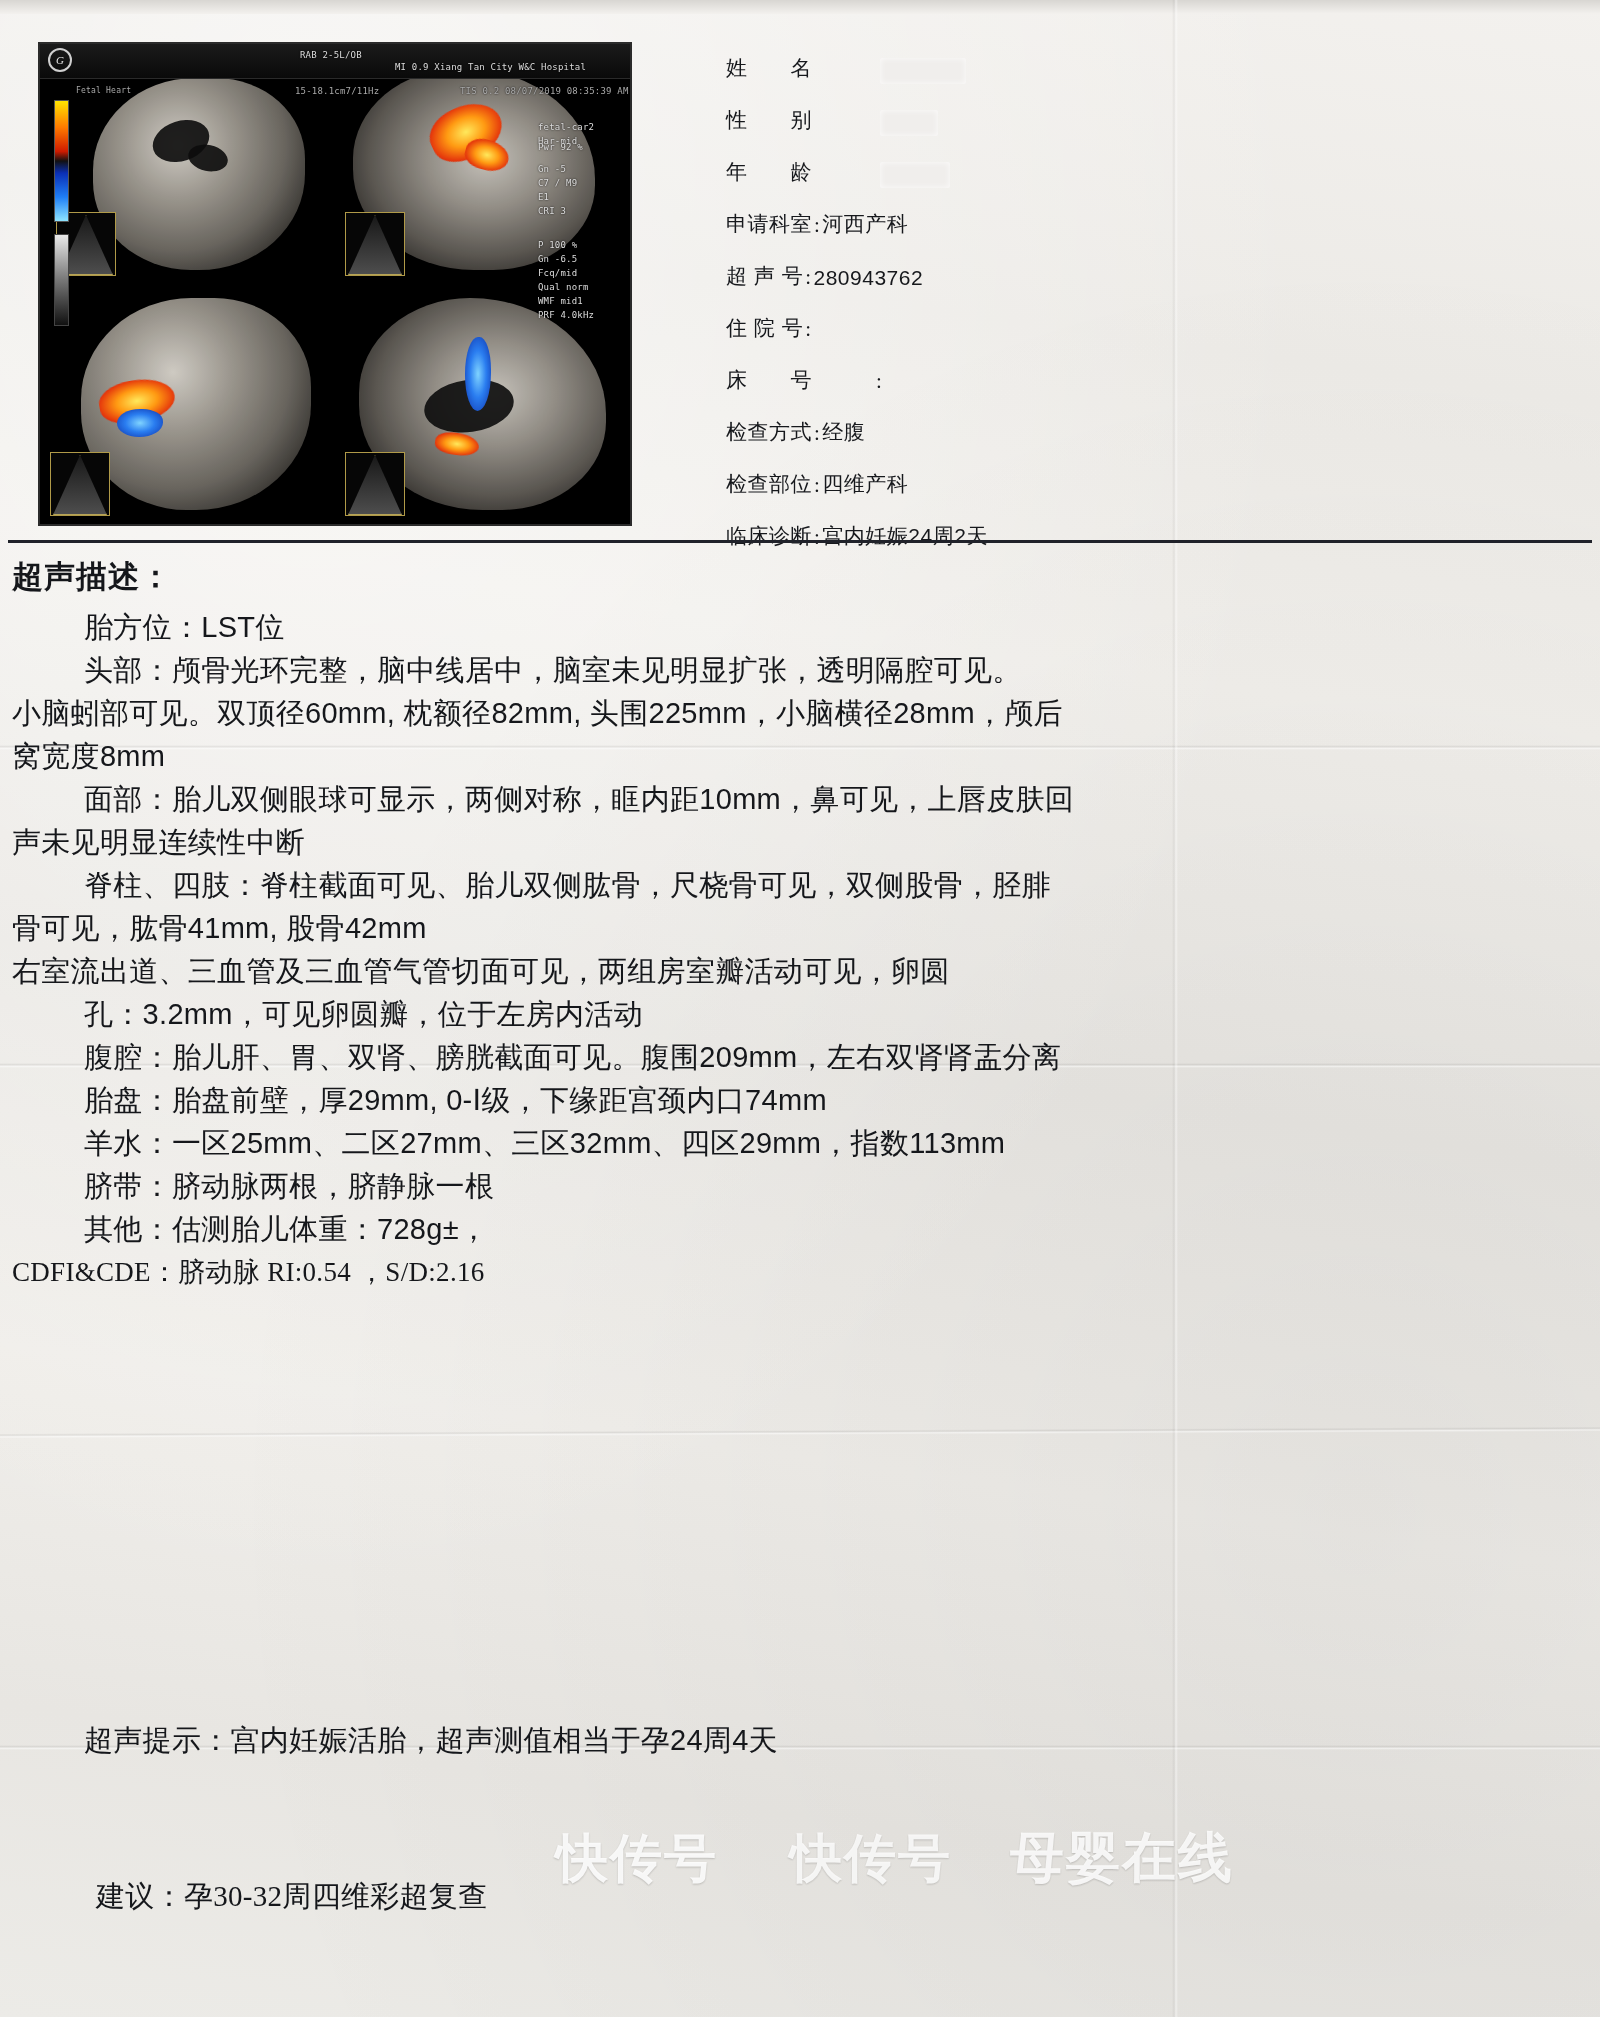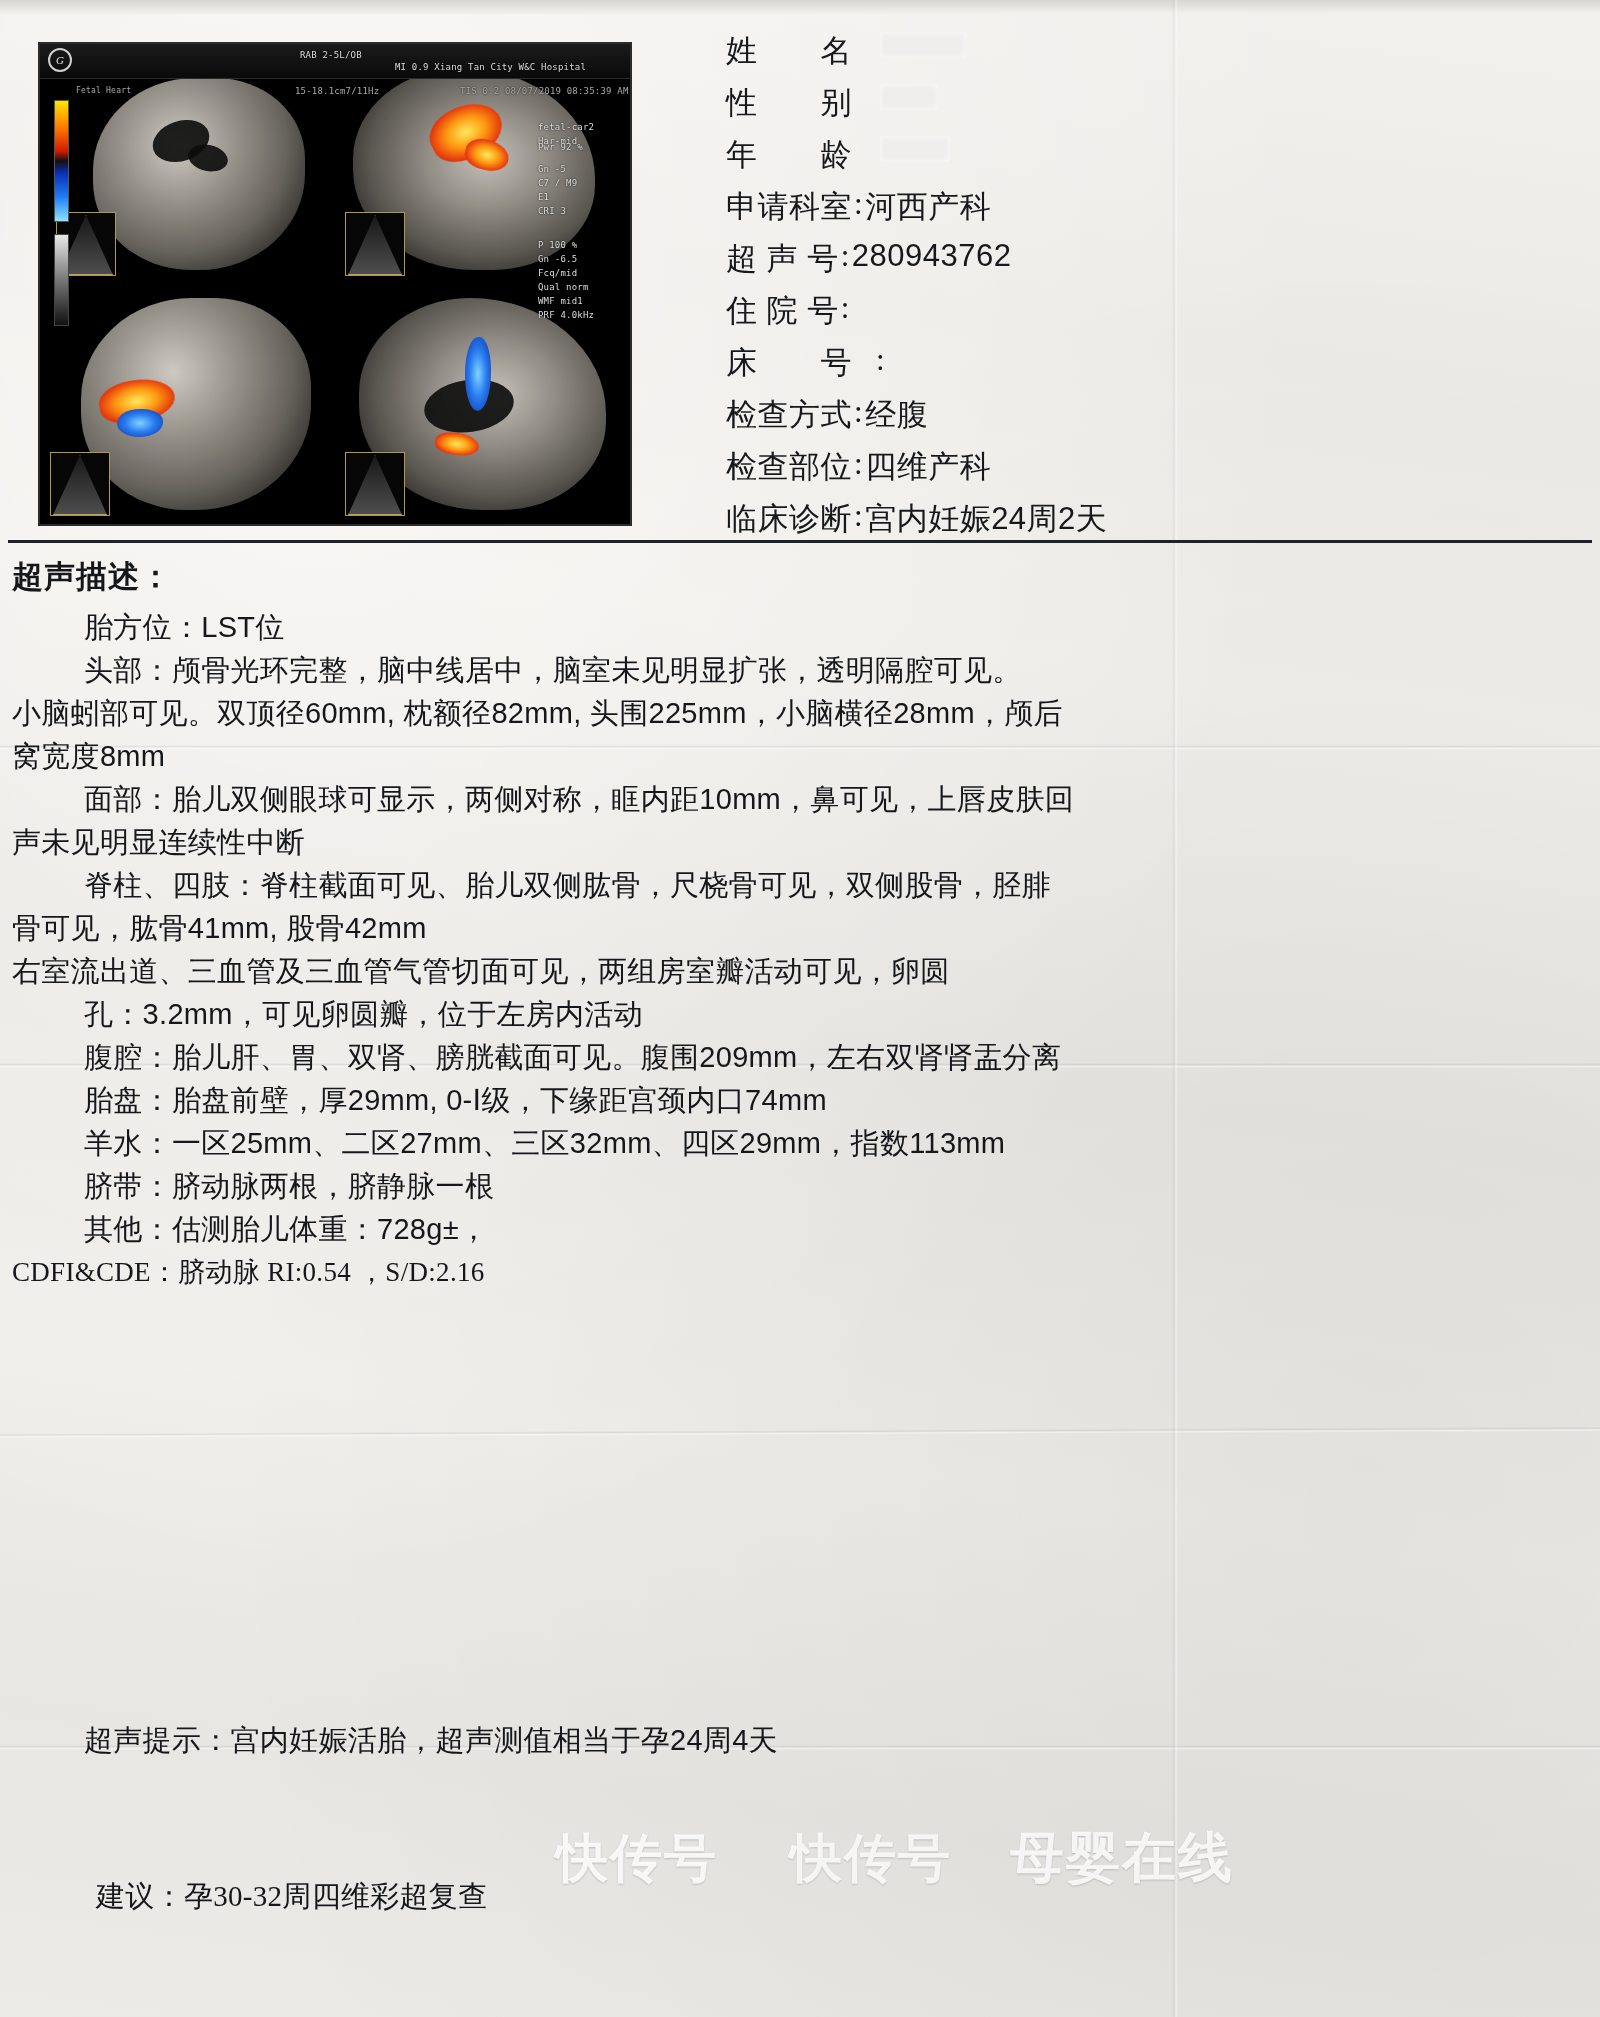--- a/index.html
+++ b/index.html
@@ -185,23 +185,23 @@
   
   .hdr {
     position: absolute;
     left: 726px;
     top: 30px;
     width: 800px;
     color: #16181c;
   }
   .hdr-row {
     display: flex;
-    align-items: flex-start;
+    align-items: flex-end;
     height: 52px;
-    font-size: 31px;
+    font-size: 21px;
     letter-spacing: 0.5px;
   }
   .hdr-label {
     white-space: nowrap;
     font-family: "Liberation Sans", sans-serif;
     font-weight: 500;
   }
   .hdr-label.sp3 {
     width: 148px;
     display: inline-flex;

